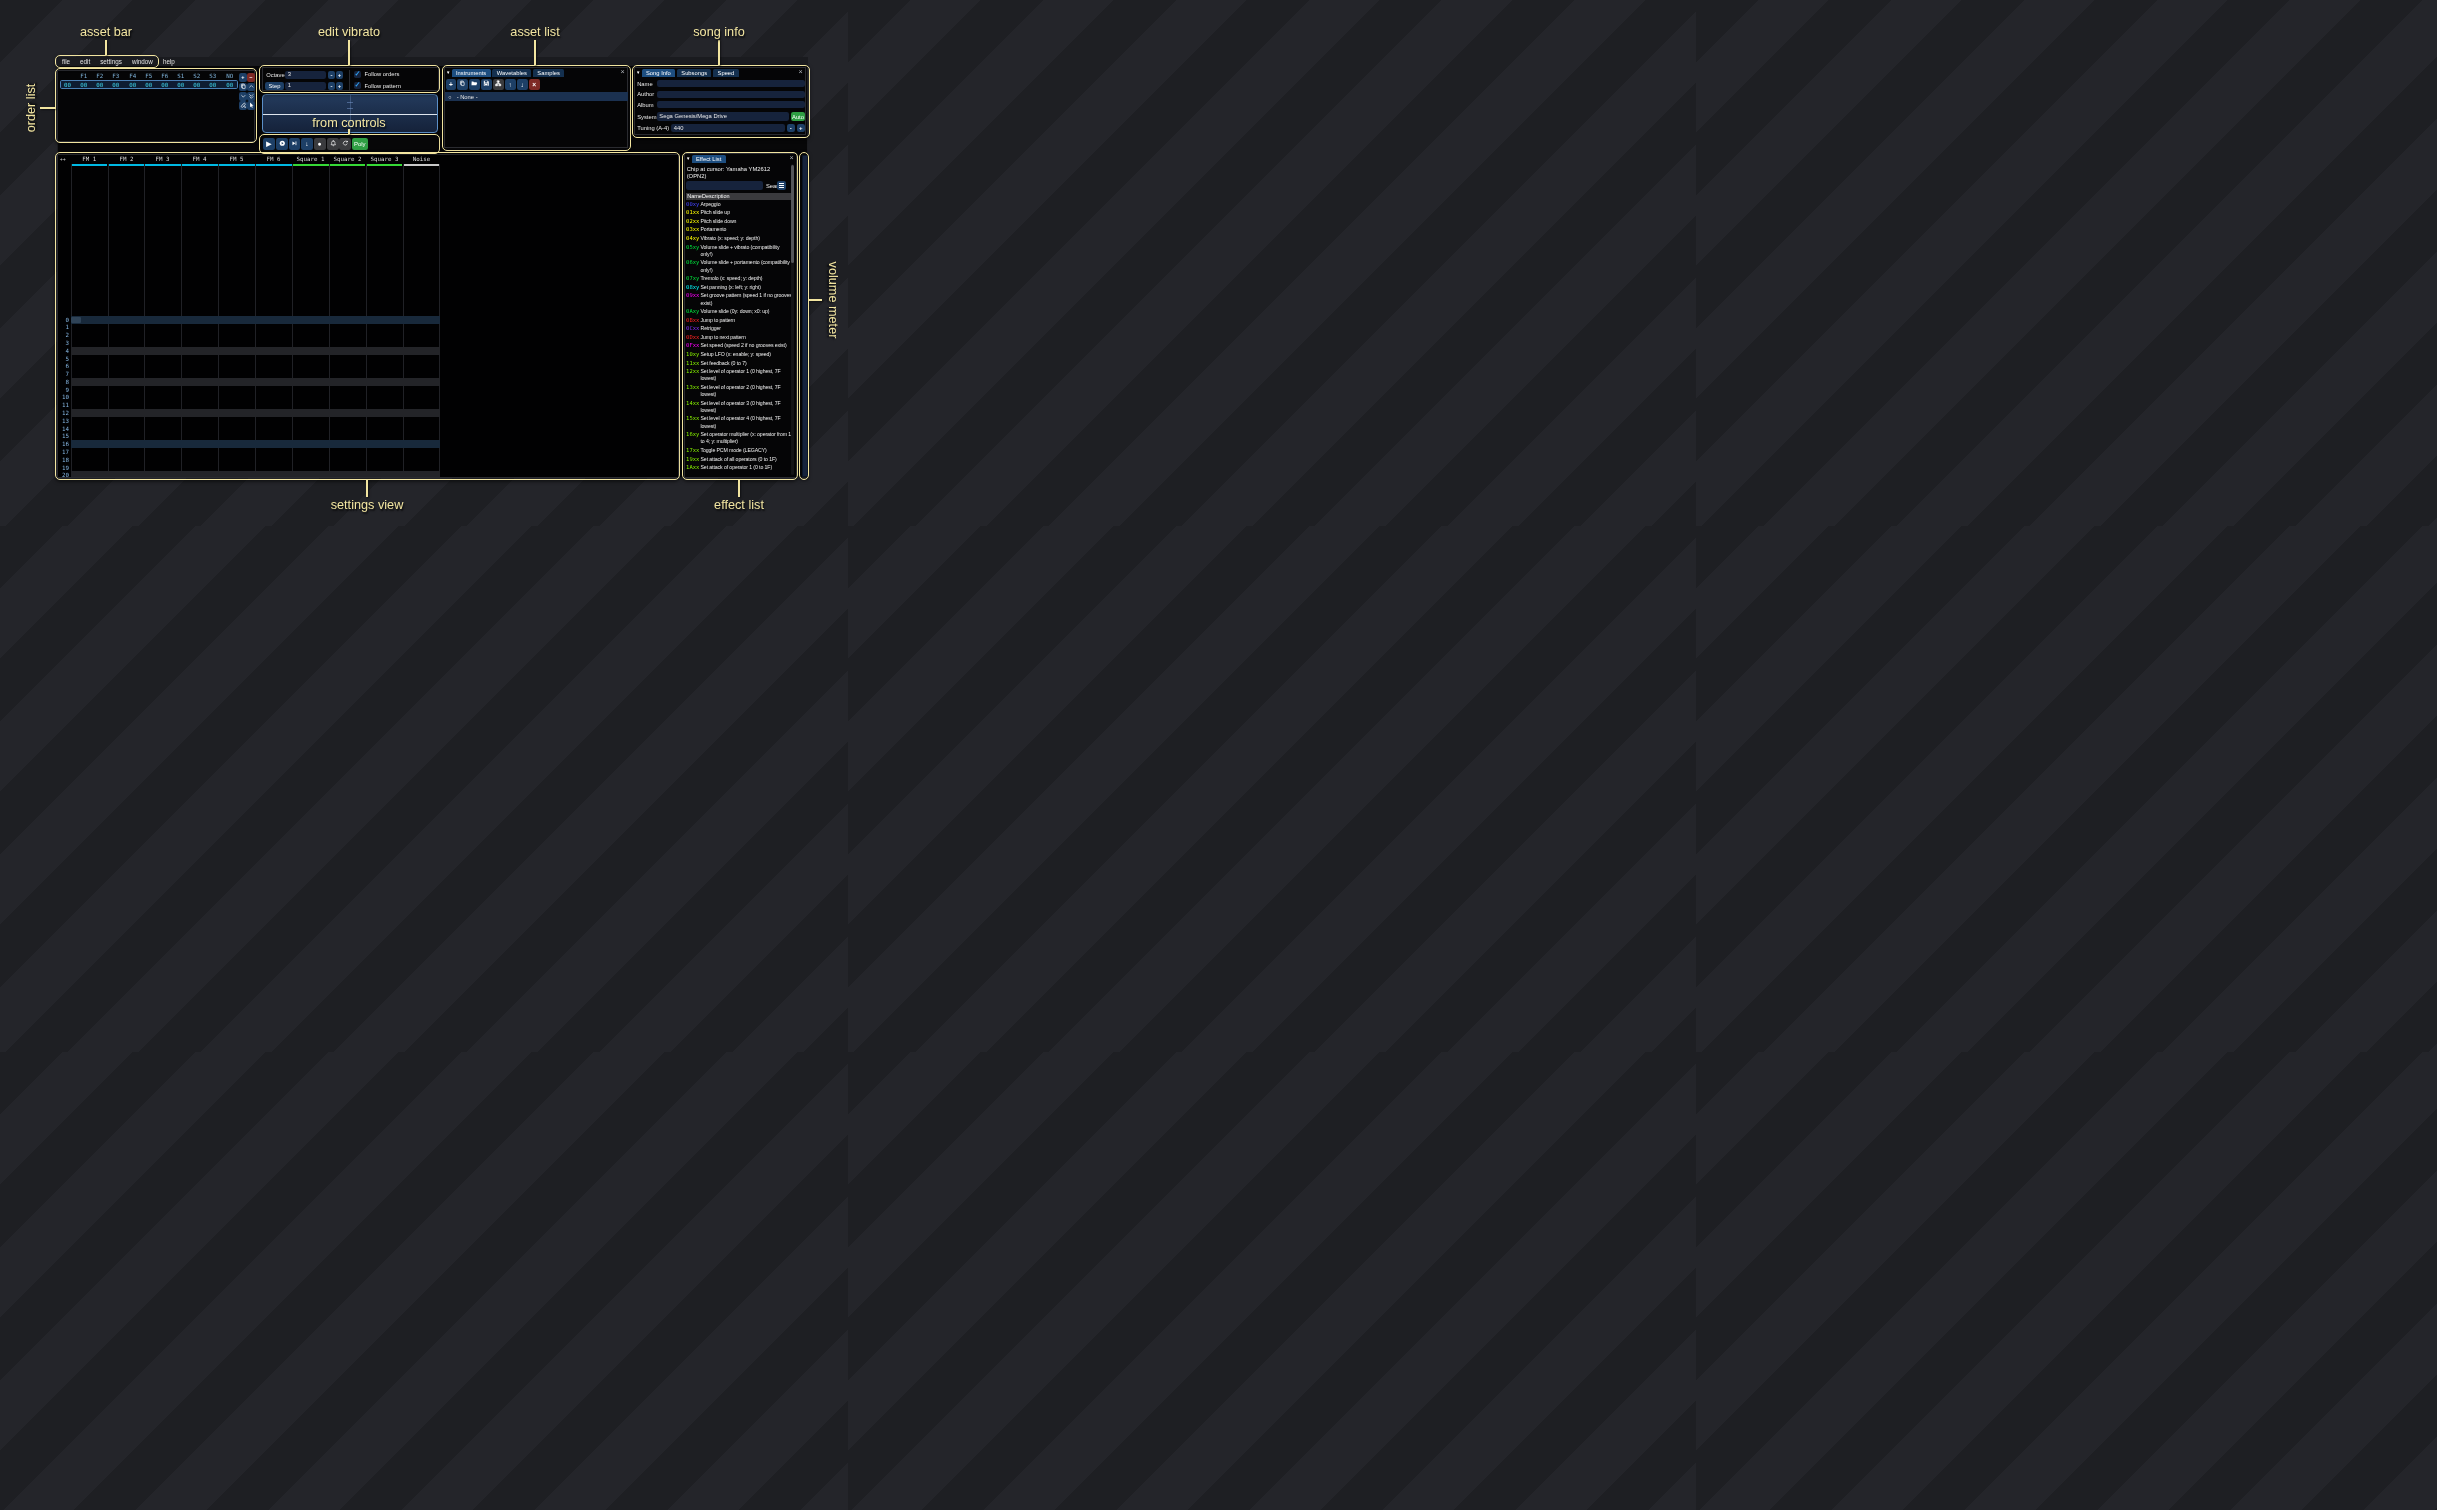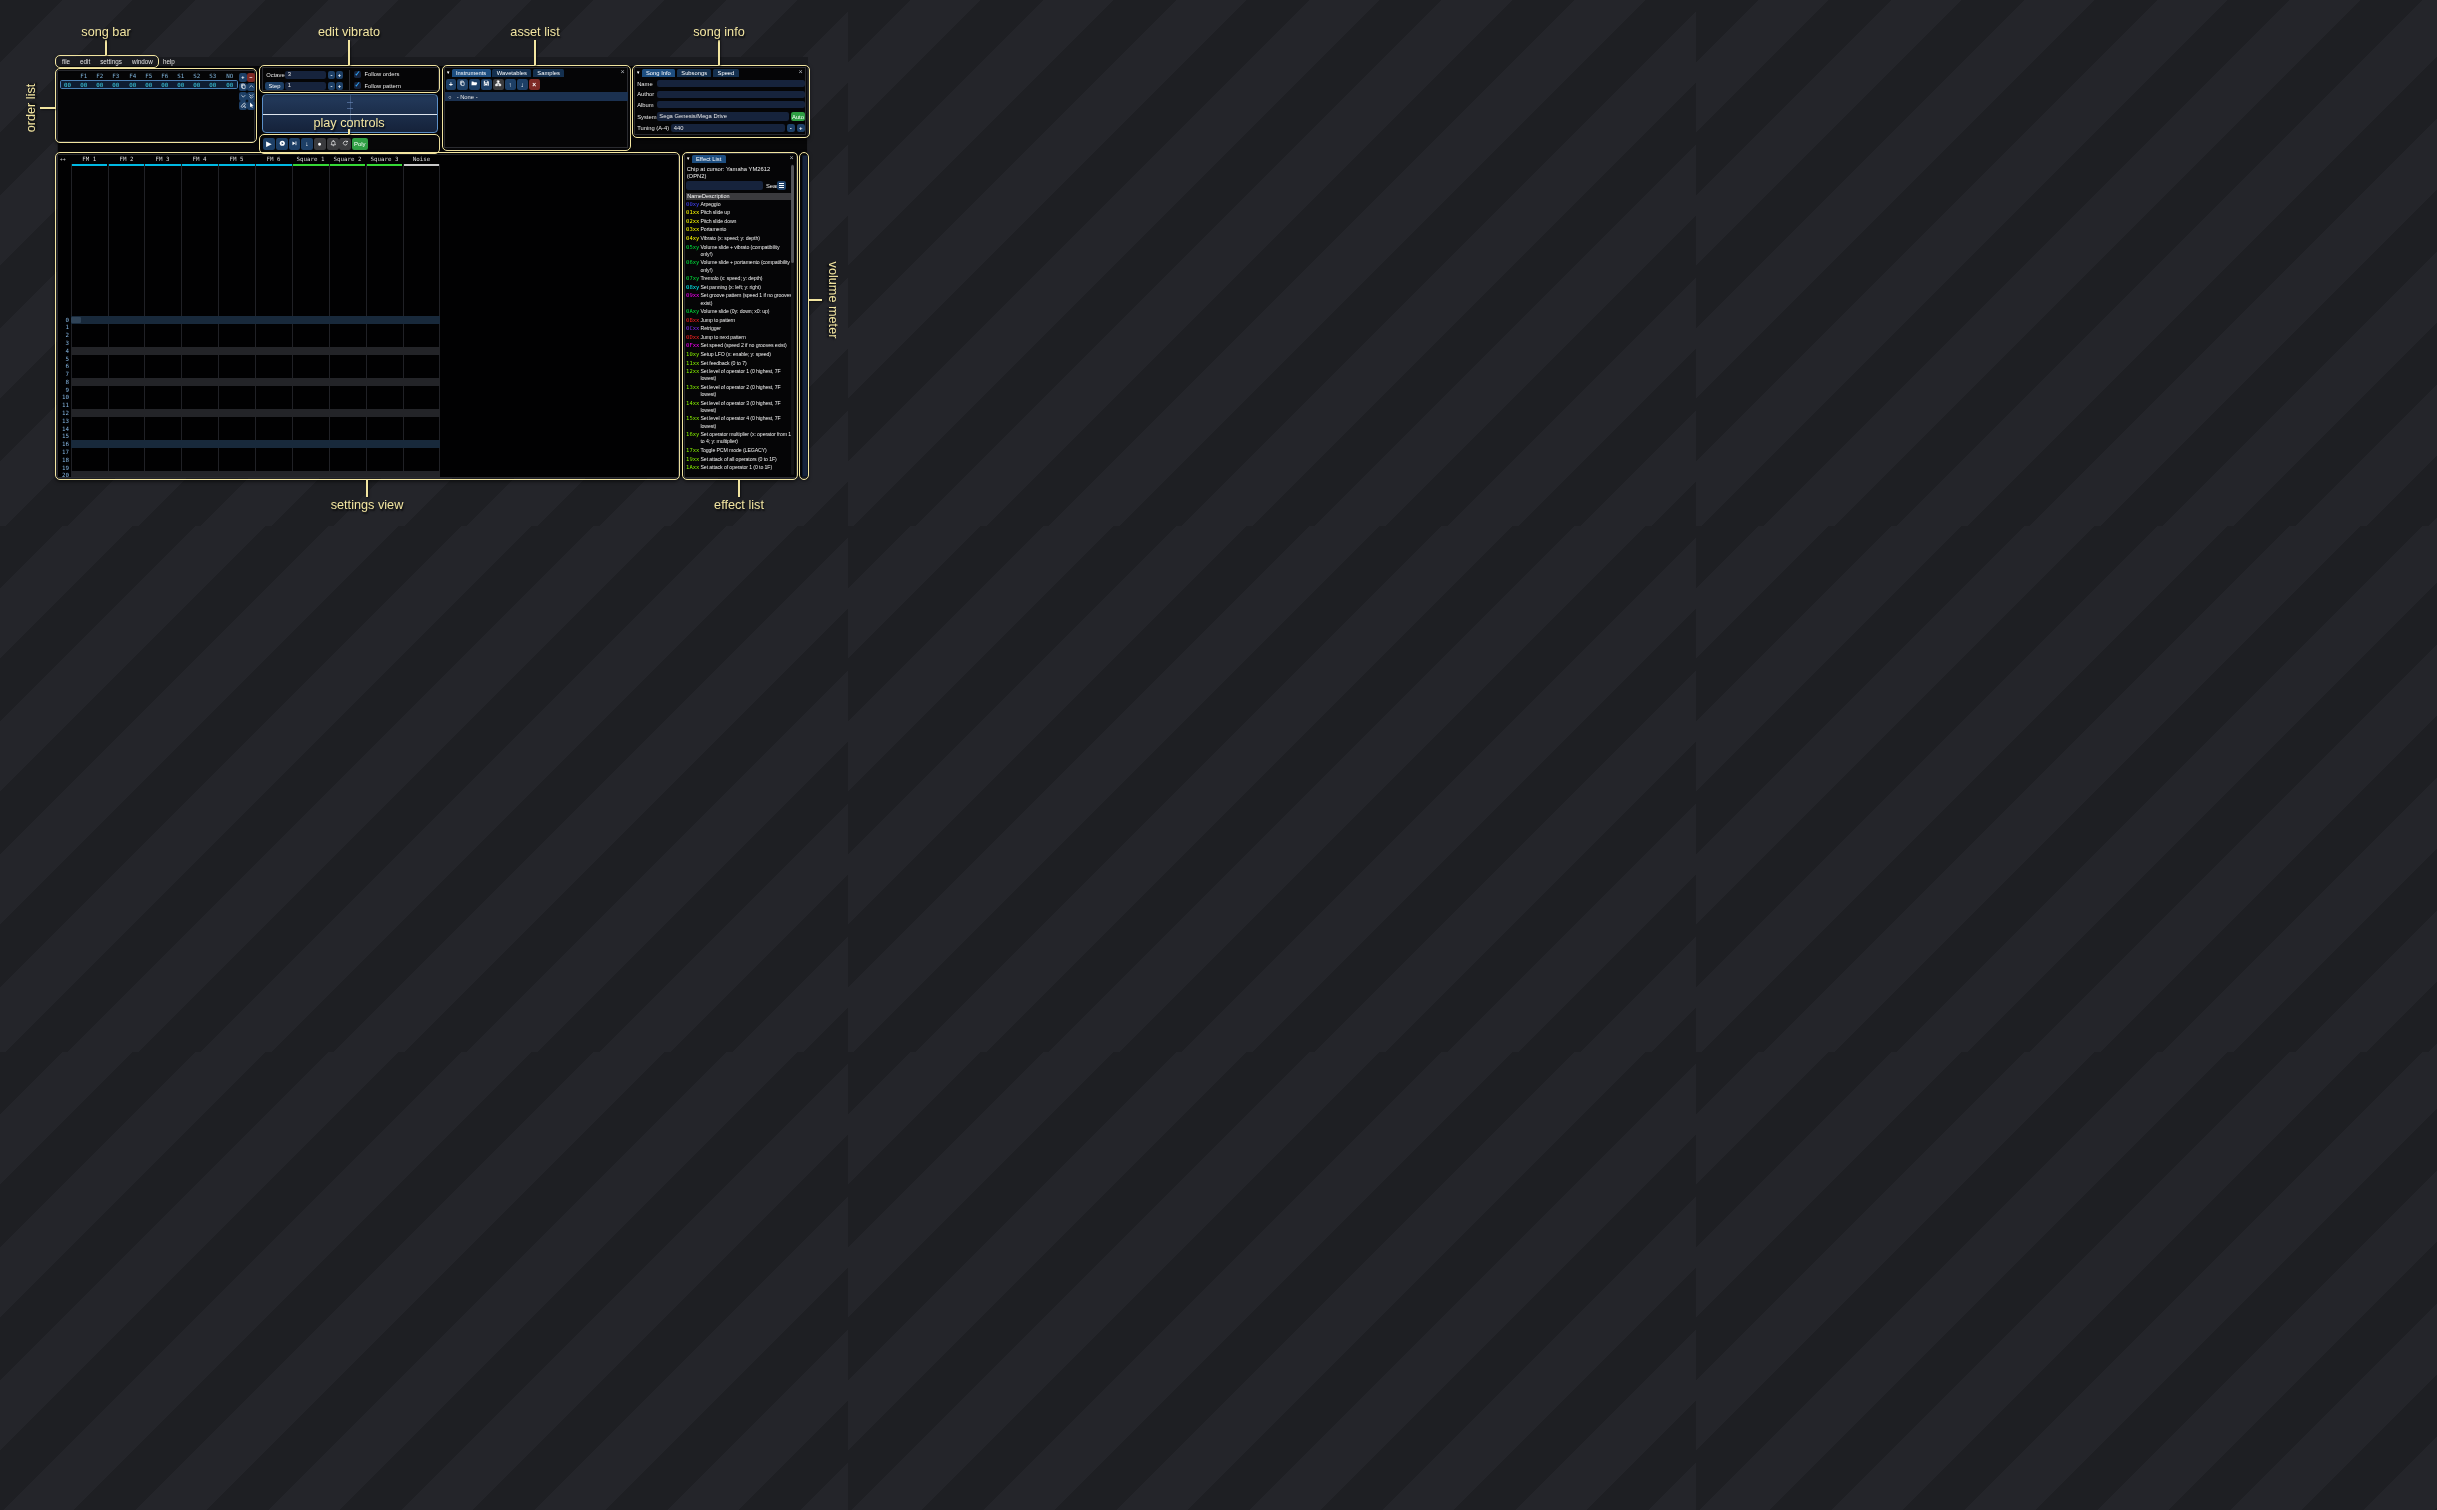--- a/index.html
+++ b/index.html
@@ -597,22 +597,22 @@
 <div class="ann-line" style="left:105px;top:40px;width:2.2px;height:15px"></div>
 <div class="ann-line" style="left:40px;top:107px;width:15.5px;height:2.2px"></div>
 <div class="ann-line" style="left:348px;top:40px;width:2.2px;height:25.4px"></div>
 <div class="ann-line" style="left:348px;top:129px;width:2.2px;height:5px"></div>
 <div class="ann-line" style="left:534px;top:40px;width:2.2px;height:25px"></div>
 <div class="ann-line" style="left:718px;top:40px;width:2.2px;height:25px"></div>
 <div class="ann-line" style="left:366px;top:480px;width:2.2px;height:17px"></div>
 <div class="ann-line" style="left:738px;top:480px;width:2.2px;height:17px"></div>
 <div class="ann-line" style="left:809px;top:299px;width:13.2px;height:2.2px"></div>
 
-<div class="ann-label" style="left:106px;top:32px">song bar</div>
+<div class="ann-label" style="left:106px;top:32px">asset bar</div>
 <div class="ann-label" style="left:349px;top:32px">edit vibrato</div>
 <div class="ann-label" style="left:535px;top:32px">asset list</div>
 <div class="ann-label" style="left:719px;top:32px">song info</div>
 <div class="ann-label rot-ccw" style="left:31px;top:108px">order list</div>
-<div class="ann-label" style="left:349px;top:123px">play controls</div>
+<div class="ann-label" style="left:349px;top:123px">from controls</div>
 <div class="ann-label" style="left:367px;top:505px">settings view</div>
 <div class="ann-label" style="left:739px;top:505px">effect list</div>
 <div class="ann-label rot-cw" style="left:833px;top:300px">volume meter</div>
 
 
 </body></html>

